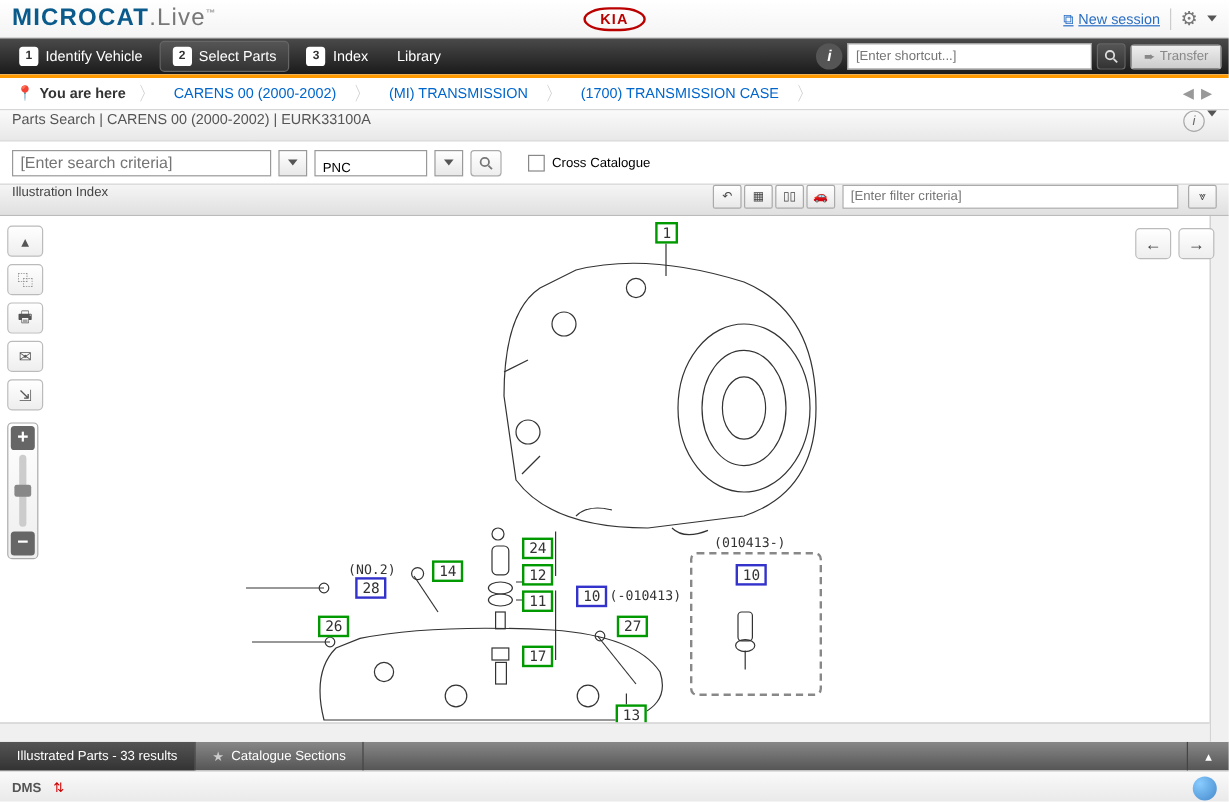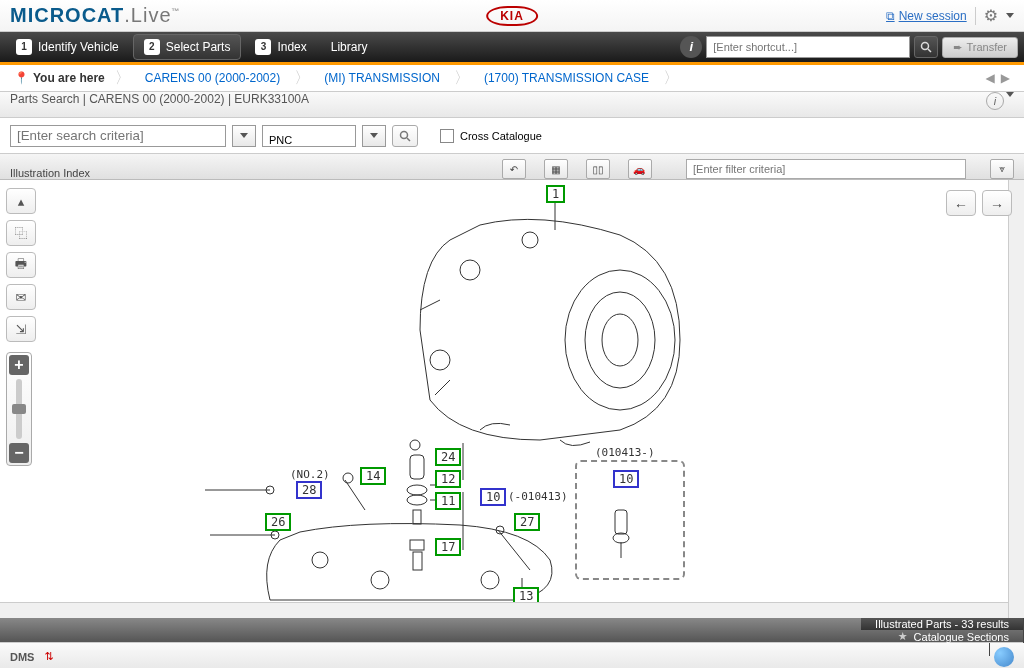--- a/index.html
+++ b/index.html
@@ -41,24 +41,24 @@
 
 
 .search-bar { height: 36px; background: #fff; border-bottom: 1px solid #ccc; display: flex; align-items: center; padding: 0 10px; gap: 6px; font-size: 11px; }
 .search-input { width: 216px; height: 22px; border: 1px solid #999; padding: 0 6px; color: #888; }
 .dd-caret { width: 24px; height: 22px; border: 1px solid #999; background: linear-gradient(#fff,#e8e8e8); display: flex; align-items: center; justify-content: center; }
 .pnc-select { width: 94px; height: 22px; border: 1px solid #999; padding: 0 6px; display: flex; align-items: flex-end; background: #fff; }
 .mag-btn { width: 26px; height: 22px; border: 1px solid #aaa; border-radius: 3px; background: linear-gradient(#fff,#eee); display: flex; align-items: center; justify-content: center; }
 .checkbox { width: 14px; height: 14px; border: 1px solid #888; background: #fff; }
 
 
-.index-bar { height: 26px; background: linear-gradient(#f5f5f5,#e0e0e0); border-bottom: 1px solid #bbb; display: flex; align-items: flex-end; padding: 0 10px; font-size: 11px; color: #444; gap: 18px; }
+.index-bar { height: 26px; background: linear-gradient(#f5f5f5,#e0e0e0); border-bottom: 1px solid #bbb; display: flex; align-items: flex-start; padding: 0 10px; font-size: 11px; color: #444; gap: 2px; }
 .index-spacer { flex: 1; }
 .tool-btn { width: 24px; height: 20px; border: 1px solid #aaa; background: linear-gradient(#fff,#e8e8e8); border-radius: 2px; display: flex; align-items: center; justify-content: center; font-size: 10px; }
-.filter-input { width: 280px; height: 20px; border: 1px solid #aaa; padding: 0 6px; font-size: 11px; color: #888; margin-left: 16px; }
+.filter-input { width: 280px; height: 20px; border: 1px solid #aaa; padding: 0 6px; font-size: 11px; color: #888; margin-left: 4px; }
 
 
 .main { position: relative; height: 438px; background: #fff; }
 .left-tools { position: absolute; left: 6px; top: 8px; display: flex; flex-direction: column; gap: 6px; z-index: 5; }
 .lt-btn { width: 30px; height: 26px; border: 1px solid #bbb; border-radius: 4px; background: linear-gradient(#fff,#eee); display: flex; align-items: center; justify-content: center; font-size: 13px; color: #555; }
 .zoom-ctrl { width: 26px; margin-top: 4px; border: 1px solid #aaa; border-radius: 4px; background: linear-gradient(#fff,#eee); display: flex; flex-direction: column; align-items: center; padding: 2px; }
 .zoom-btn { width: 20px; height: 20px; background: #666; color: #fff; border-radius: 3px; text-align: center; line-height: 20px; font-weight: bold; }
 .zoom-track { width: 6px; height: 60px; background: #ccc; border-radius: 3px; margin: 4px 0; position: relative; }
 .zoom-handle { position: absolute; top: 25px; left: -4px; width: 14px; height: 10px; background: #888; border-radius: 2px; }
 
@@ -69,21 +69,21 @@
 .diagram { position: absolute; left: 60px; top: 0; right: 20px; bottom: 0; }
 .callout { position: absolute; border: 2px solid #090; background: #fff; padding: 0 4px; font-size: 12px; color: #333; font-family: monospace; min-width: 18px; text-align: center; }
 .callout.blue { border-color: #33c; }
 .dashed-box { position: absolute; border: 2px dashed #888; border-radius: 6px; }
 .dlabel { position: absolute; font-size: 11px; color: #333; font-family: monospace; }
 
 .scroll-right { position: absolute; right: 0; top: 0; bottom: 0; width: 16px; background: #f0f0f0; border-left: 1px solid #ccc; }
 .scroll-bottom { position: absolute; left: 0; right: 16px; bottom: 0; height: 16px; background: #f0f0f0; border-top: 1px solid #ccc; }
 
 
-.bottom-tabs { height: 24px; background: linear-gradient(#888,#555); display: flex; align-items: flex-end; font-size: 11px; flex-direction: column; }
+.bottom-tabs { height: 24px; background: linear-gradient(#888,#555); display: flex; align-items: center; font-size: 11px; }
 .btab { padding: 0 14px; height: 100%; display: flex; align-items: center; color: #fff; border-right: 1px solid #444; gap: 6px; }
 .btab.dark { background: linear-gradient(#555,#333); }
 .star { color: #ccc; }
 
 
 .dms-bar { height: 28px; background: linear-gradient(#fafafa,#e8e8e8); border-top: 1px solid #ccc; display: flex; align-items: center; padding: 0 10px; font-size: 11px; color: #555; gap: 10px; }
 .dms-bar .globe { margin-left: auto; width: 20px; height: 20px; border-radius: 50%; background: radial-gradient(circle at 30% 30%, #8cf, #48c); }
 
 
 .part-svg line, .part-svg path, .part-svg ellipse, .part-svg circle, .part-svg rect.p { stroke: #333; stroke-width: 1; fill: none; }

